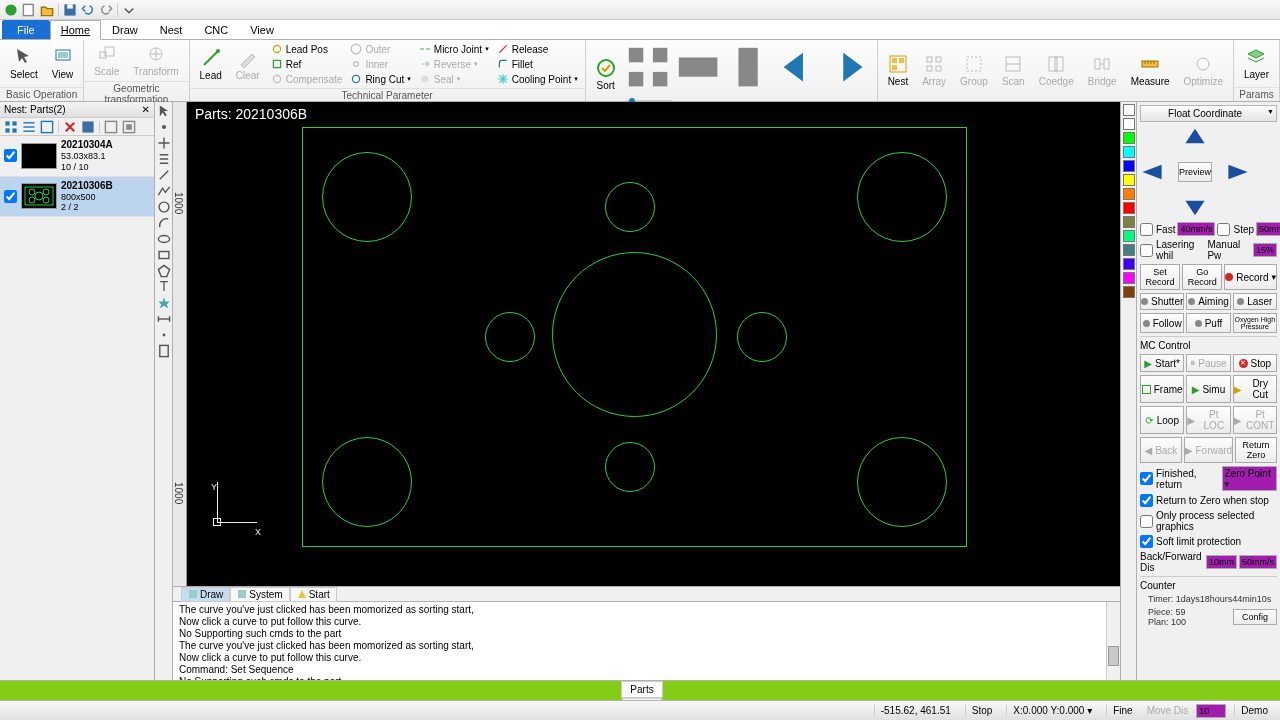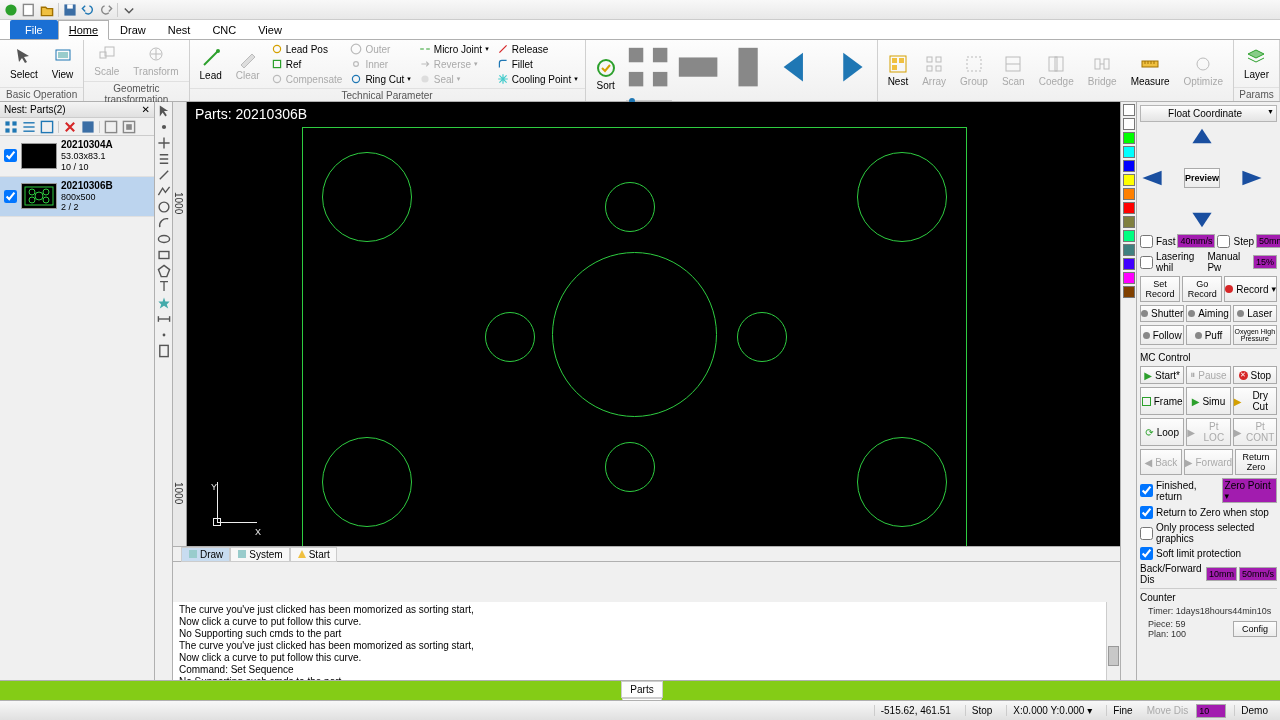--- a/index.html
+++ b/index.html
@@ -3,21 +3,21 @@
 <meta charset="utf-8">
 <style>
 * { margin: 0; padding: 0; box-sizing: border-box; font-family: Tahoma, Arial, sans-serif; font-size: 10px; }
 body { background: #fff; width: 1280px; height: 720px; overflow: hidden; position: relative; }
 
 .titlebar { height: 20px; background: linear-gradient(#f8f8f8, #e8e8e8); border-bottom: 1px solid #ccc; display: flex; align-items: center; padding: 0 4px; gap: 4px; }
 .titlebar .qat-icon { width: 14px; height: 14px; display: inline-flex; align-items: center; justify-content: center; }
 
 .tabbar { height: 20px; display: flex; align-items: flex-end; border-bottom: 1px solid #b0b0b0; background: #fff; }
 .tab { padding: 3px 10px; border: 1px solid transparent; border-bottom: none; cursor: pointer; font-size: 11px; }
-.tab.file { background: #1a6fd4; color: #fff; border-radius: 2px 2px 0 0; padding: 3px 14px; margin-left: 10px; }
+.tab.file { background: #1a6fd4; color: #fff; border-radius: 2px 2px 0 0; padding: 3px 14px; margin-left: 2px; }
 .tab.active { background: #fff; border-color: #b0b0b0; border-bottom: 1px solid #fff; margin-bottom: -1px; text-decoration: underline; }
 
 .ribbon { height: 62px; background: linear-gradient(#fdfdfd, #f0f0f0); border-bottom: 1px solid #b0b0b0; display: flex; }
 .ribbon-group { border-right: 1px solid #d0d0d0; display: flex; flex-direction: column; }
 .ribbon-group-body { flex: 1; display: flex; align-items: center; padding: 2px 4px; gap: 2px; }
 .ribbon-group-label { font-size: 10px; color: #555; text-align: center; padding: 1px 0; border-top: 1px solid #e0e0e0; }
 .big-btn { display: flex; flex-direction: column; align-items: center; justify-content: center; padding: 2px 6px; cursor: pointer; font-size: 10px; }
 .big-btn .icon { width: 20px; height: 20px; margin-bottom: 2px; }
 .small-btn { display: flex; align-items: center; gap: 3px; padding: 1px 3px; cursor: pointer; font-size: 10px; white-space: nowrap; }
 .small-btn .mini-icon { width: 12px; height: 12px; }
@@ -47,35 +47,35 @@
 .rect-outline { position: absolute; border: 1px solid #2ecc40; }
 .circ { position: absolute; border: 1px solid #2ecc40; border-radius: 50%; }
 .axis { position: absolute; color: #eee; font-size: 9px; }
 .axis-line { position: absolute; background: #eee; }
 
 .layer-strip { width: 16px; background: #f0f0f0; border-left: 1px solid #b0b0b0; display: flex; flex-direction: column; align-items: center; padding-top: 2px; gap: 2px; }
 .layer-swatch { width: 12px; height: 12px; border: 1px solid #777; }
 
 .right-panel { width: 144px; background: #f0f0f0; border-left: 1px solid #b0b0b0; padding: 3px; display: flex; flex-direction: column; gap: 3px; overflow: hidden; font-size: 9px; }
 .rp-header { background: linear-gradient(#fdfdfd,#e4e4e4); border: 1px solid #b5b5b5; text-align: center; padding: 2px; font-size: 10px; }
-.rp-jog { display: grid; grid-template-columns: repeat(3, 1fr) 10px 1fr; grid-template-rows: repeat(3, 22px); gap: 20px; align-items: center; justify-items: center; font-weight: bold; }
+.rp-jog { display: grid; grid-template-columns: repeat(3, 1fr) 10px 1fr; grid-template-rows: repeat(3, 22px); gap: 14px; align-items: center; justify-items: center; }
 .rp-arrow { width: 24px; height: 20px; cursor: pointer; }
 .rp-row { display: flex; align-items: center; gap: 2px; }
 .rp-btn { flex: 1; border: 1px solid #aaa; background: linear-gradient(#fdfdfd,#ececec); padding: 2px 0; text-align: center; cursor: pointer; font-size: 9px; display:flex; align-items:center; justify-content:center; gap:3px; }
 .rp-btn .dot { width: 7px; height: 7px; border-radius: 50%; background: #888; }
 .rp-sel { border: 1px solid #aaa; background: #a21caf; padding: 1px 2px; font-size: 9px; }
 .rp-chk { display: flex; align-items: center; gap: 3px; font-size: 9px; }
 .rp-section { border-top: 1px solid #ccc; padding-top: 3px; }
 .rp-3btn { display: grid; grid-template-columns: repeat(3, 1fr); gap: 2px; }
 .rp-small { font-size: 9px; color: #333; padding-left: 8px; }
 
 .log-tabs { height: 16px; background: #f0f0f0; border-top: 1px solid #b0b0b0; border-bottom: 1px solid #b0b0b0; display: flex; align-items: center; font-size: 10px; padding-left: 8px; }
 .log-tab { padding: 1px 6px; border: 1px solid #ccc; background: #f8f8f8; display:flex; align-items:center; gap:2px; cursor:pointer; }
 .log-tab.active { background: #c8dcf0; }
-.log-body { background: #fff; font-family: monospace; font-size: 10px; padding: 2px 6px; overflow: hidden; line-height: 1.2; position: relative; margin-top: 40px; }
+.log-body { background: #fff; font-family: monospace; font-size: 10px; padding: 2px 6px; overflow: hidden; line-height: 1.2; position: relative; }
 .log-scroll { position:absolute; right:0; top:0; bottom:0; width:14px; background:#f0f0f0; border-left:1px solid #ccc; }
 
 .bottom-tabs { position: absolute; bottom: 20px; left: 0; height: 20px; background: #84cc16; border-top: 1px solid #b0b0b0; display: flex; align-items: center; padding-left: 4px; font-size: 10px; width:100%;flex-direction:column; }
 .bottom-tab { padding: 2px 8px; border: 1px solid #ccc; background: #fdfdfd; cursor: pointer; }
 
 .statusbar { position: absolute; bottom: 0; left: 0; right: 0; height: 20px; background: linear-gradient(#f8f8f8, #e0e0e0); border-top: 1px solid #b0b0b0; display: flex; align-items: center; justify-content: flex-end; gap: 8px; padding: 0 6px; font-size: 10px; }
 .statusbar .seg { border-left: 1px solid #ccc; padding: 0 6px; }
 
 svg.ico { width: 100%; height: 100%; }
 .green { fill: #2ca02c; }

